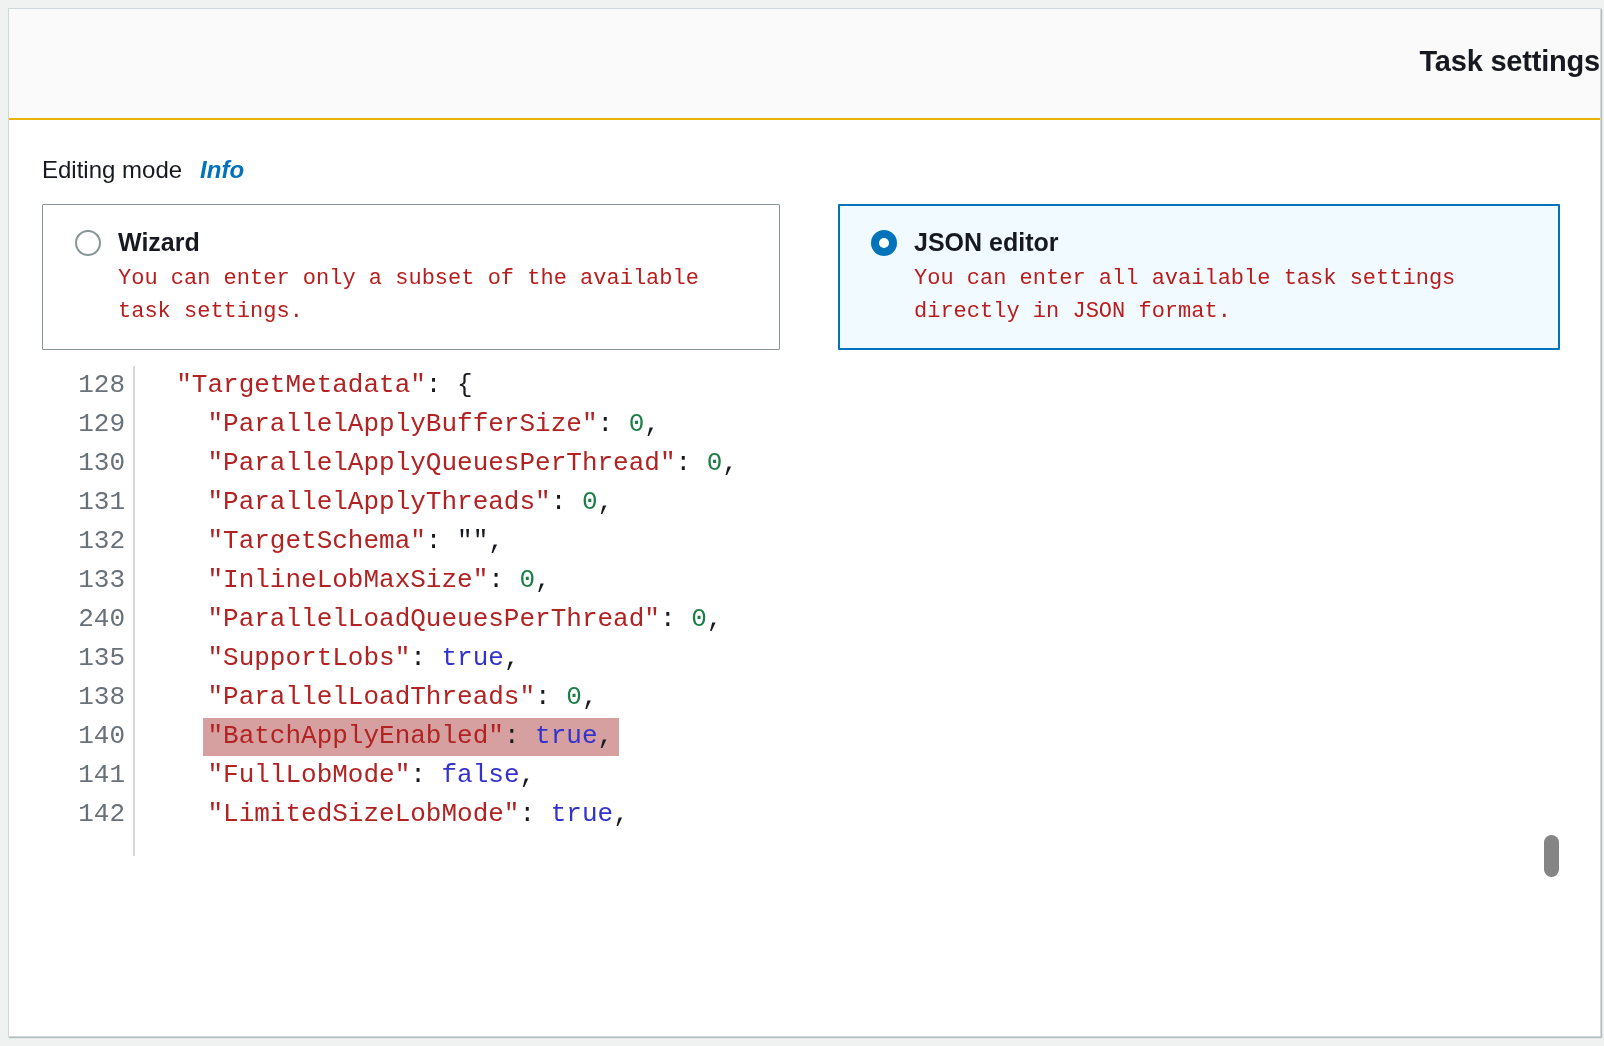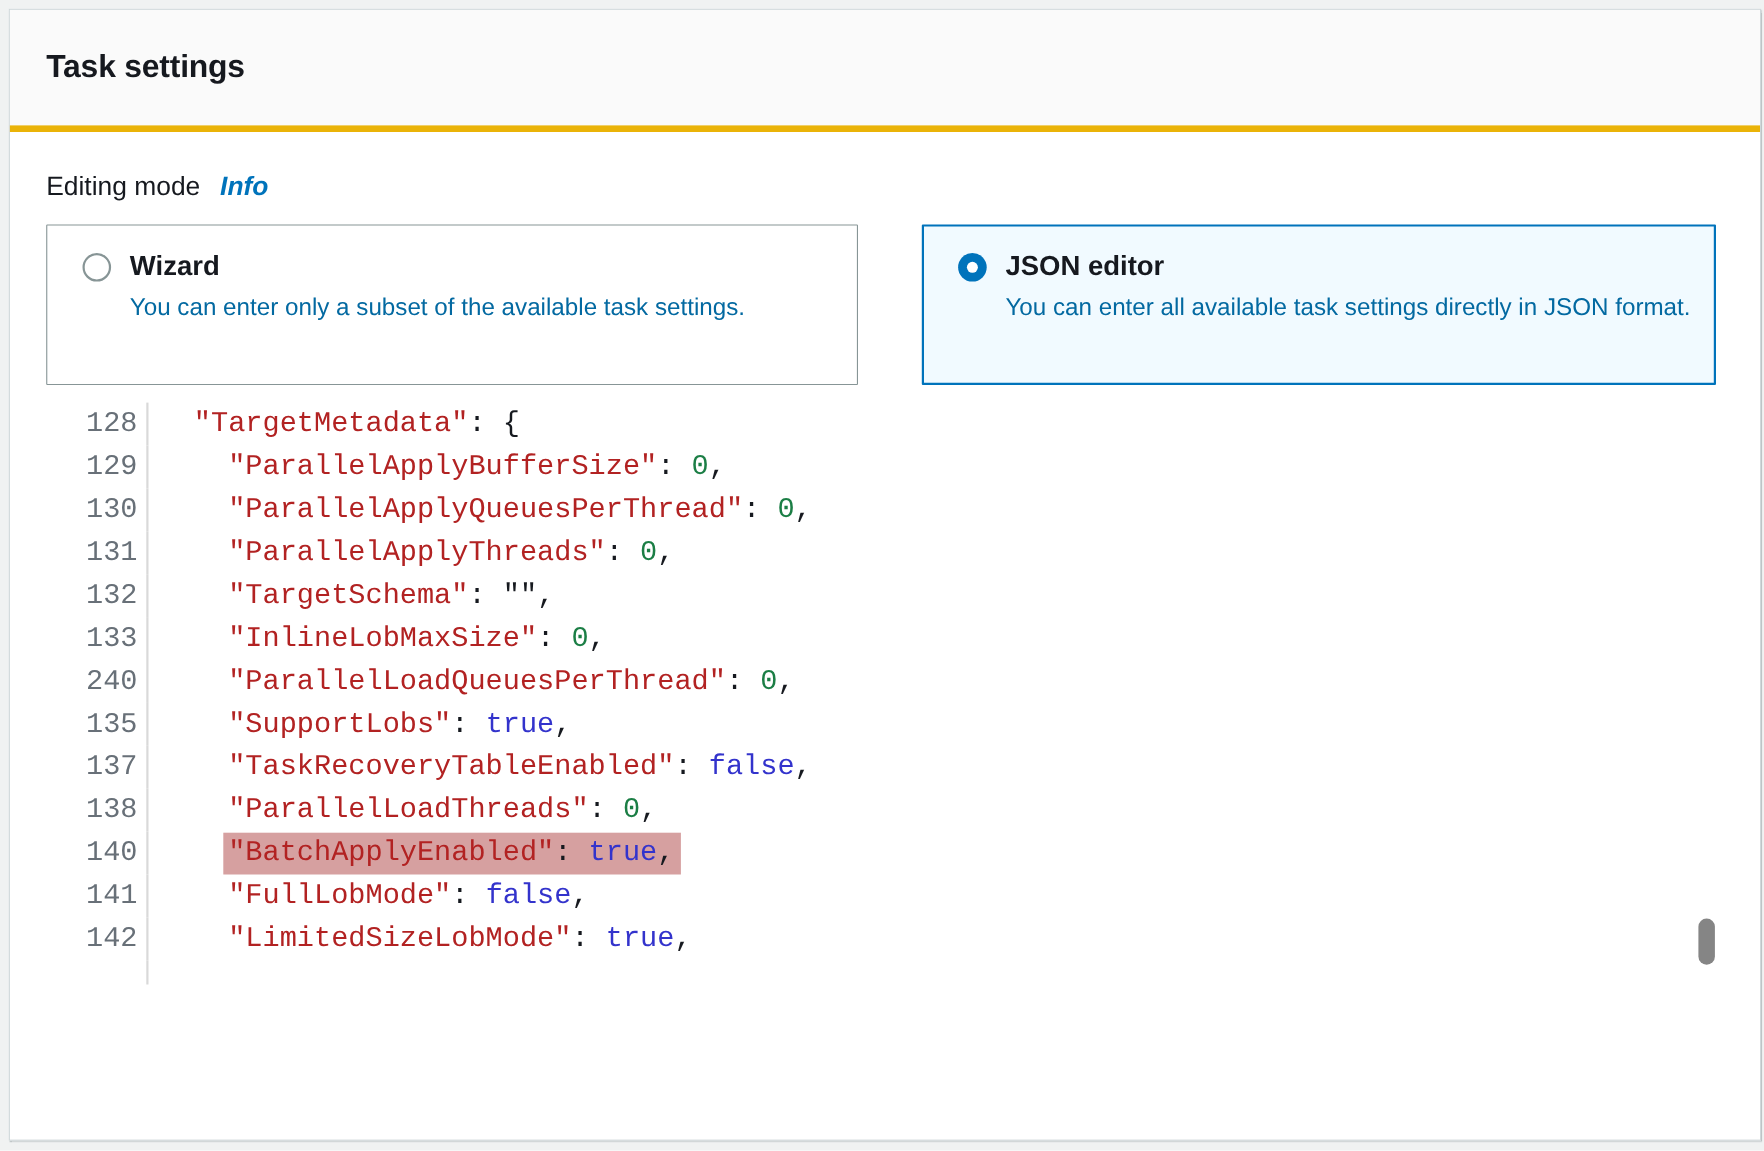--- a/index.html
+++ b/index.html
@@ -10,22 +10,22 @@
     -webkit-font-smoothing:antialiased;
     overflow:hidden;
   }
   .card{
     position:absolute;left:8px;top:8px;width:1591px;height:1027px;
     background:#ffffff;border:1px solid #cfd8da;
     box-shadow:1px 1px 1px rgba(0,28,36,.25);
     box-sizing:content-box;
   }
   .card-header{
-    height:111px;background:#fafafa;border-bottom:6px solid #eab308;
-    box-sizing:border-box;padding:36px 0 0 33px;
+    height:111px;background:#fafafa;border-bottom:2px solid #eab308;
+    box-sizing:border-box;padding:36px 0 0 33px;text-align:right;
   }
   .card-title{
     font-size:29px;font-weight:700;color:#16191f;letter-spacing:-.2px;
   }
   .card-body{padding:0 0 0 33px;}
   .editing-row{margin-top:36px;font-size:24px;color:#16191f;}
   .info-link{color:#0073bb;font-weight:700;margin-left:18px;text-decoration:none;cursor:pointer;font-style:italic;}
   .options-row{margin-top:20px;display:flex;gap:58px;width:1518px;}
   .option-card{
     flex:1;box-sizing:border-box;min-height:146px;
@@ -42,21 +42,21 @@
     position:relative;
   }
   .option-card.selected .radio{
     border:none;background:#0073bb;
   }
   .option-card.selected .radio::after{
     content:"";position:absolute;left:8px;top:8px;width:10px;height:10px;
     border-radius:50%;background:#ffffff;
   }
   .option-title{font-size:25px;font-weight:700;color:#16191f;line-height:31px;}
-  .option-desc{font-size:22px;color:#0369a1;line-height:33px;margin-top:4px;max-width:648px;}
+  .option-desc{font-size:22px;color:#b91c1c;line-height:33px;margin-top:4px;max-width:648px;font-family:Liberation Mono, monospace;}
   .editor{
     margin-top:16px;
     font-family:"Liberation Mono", monospace;
     font-size:26px;
   }
   .code-row{display:flex;height:39px;line-height:39px;}
   .code-row.tail{height:22px;}
   .gutter{
     flex:none;width:93px;box-sizing:border-box;text-align:right;padding-right:8px;
     color:#687078;border-right:2px solid #d9d9d9;
@@ -133,24 +133,20 @@
         </div>
         <div class="code-row">
           <div class="gutter">240</div>
           <div class="code-text">    <span class="tk-key">"ParallelLoadQueuesPerThread"</span><span class="tk-punct">: </span><span class="tk-num">0</span><span class="tk-punct">,</span></div>
         </div>
         <div class="code-row">
           <div class="gutter">135</div>
           <div class="code-text">    <span class="tk-key">"SupportLobs"</span><span class="tk-punct">: </span><span class="tk-bool">true</span><span class="tk-punct">,</span></div>
         </div>
         <div class="code-row">
-          <div class="gutter">137</div>
-          <div class="code-text">    <span class="tk-key">"TaskRecoveryTableEnabled"</span><span class="tk-punct">: </span><span class="tk-bool">false</span><span class="tk-punct">,</span></div>
-        </div>
-        <div class="code-row">
           <div class="gutter">138</div>
           <div class="code-text">    <span class="tk-key">"ParallelLoadThreads"</span><span class="tk-punct">: </span><span class="tk-num">0</span><span class="tk-punct">,</span></div>
         </div>
         <div class="code-row">
           <div class="gutter">140</div>
           <div class="code-text">    <span class="hl-marker"><span class="tk-key">"BatchApplyEnabled"</span><span class="tk-punct">: </span><span class="tk-bool">true</span><span class="tk-punct">,</span></span></div>
         </div>
         <div class="code-row">
           <div class="gutter">141</div>
           <div class="code-text">    <span class="tk-key">"FullLobMode"</span><span class="tk-punct">: </span><span class="tk-bool">false</span><span class="tk-punct">,</span></div>

